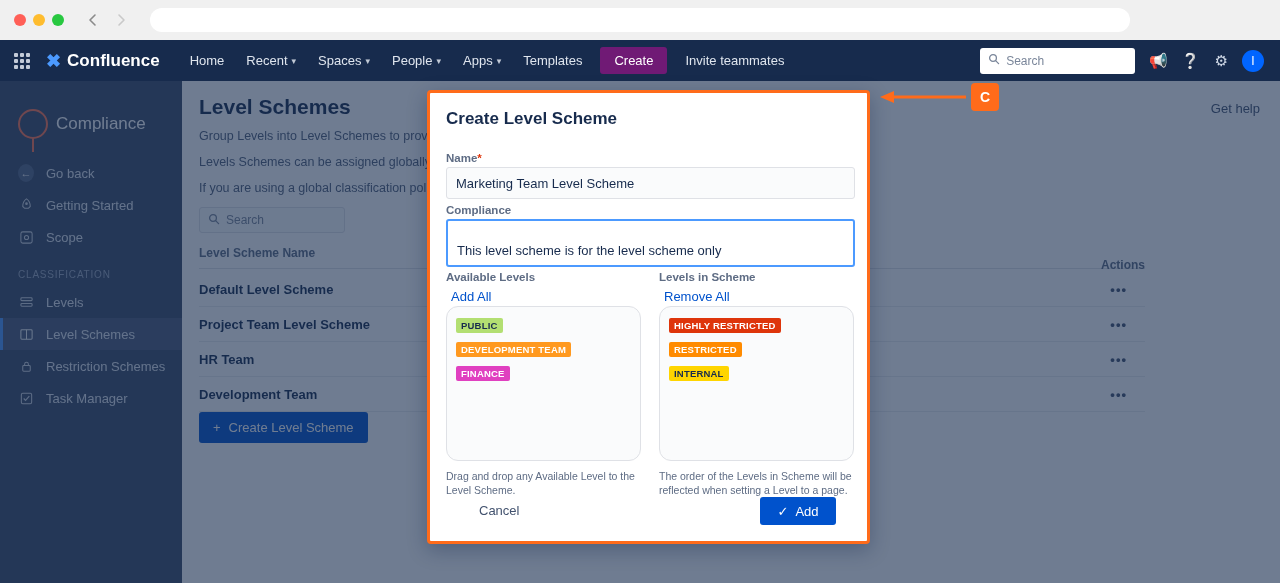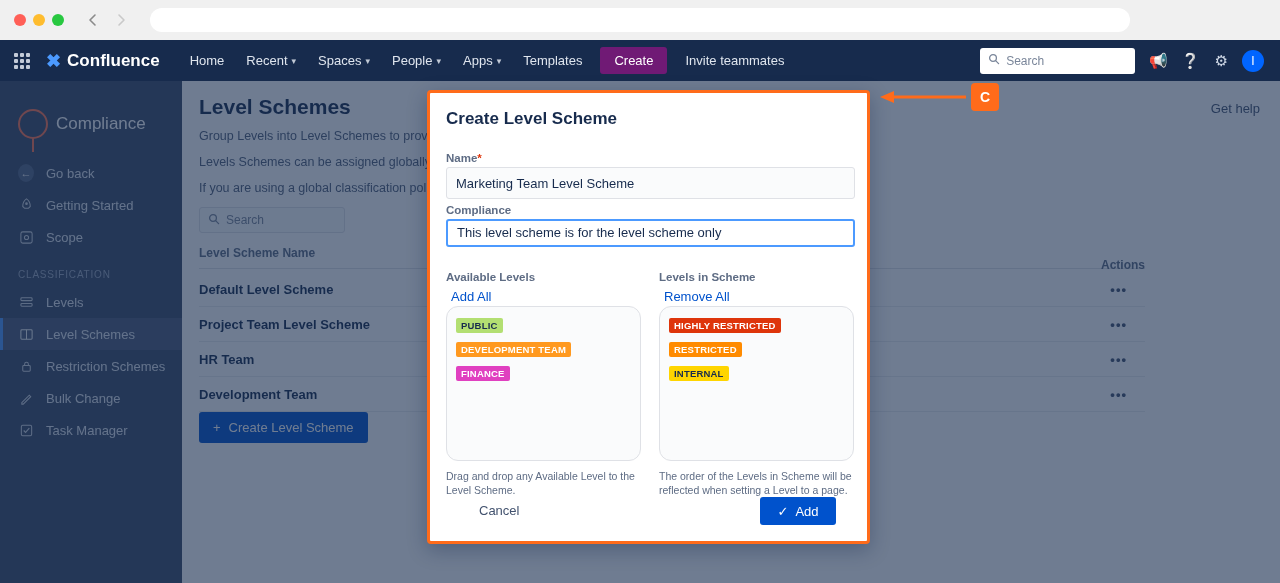--- a/index.html
+++ b/index.html
@@ -184,21 +184,21 @@
   .name-input {
     position: absolute; left: 16px; top: 74px; width: 409px; height: 32px;
     border: 1px solid #dfe1e6; border-radius: 3px; background: #fafbfc;
     display: flex; align-items: center; padding: 0 9px;
     font-size: 13px; color: #172b4d;
   }
   .desc-label { position: absolute; left: 16px; top: 111px; }
   .desc-input {
     position: absolute; left: 16px; top: 126px; width: 409px; height: 28px;
     border: 2px solid #4c9aff; border-radius: 3px; background: #fff;
-    padding: 4px 9px; font-size: 13px; color: #172b4d;
+    padding: 22px 9px; font-size: 13px; color: #172b4d;
   }
   .col-label-left { position: absolute; left: 16px; top: 178px; }
   .col-label-right { position: absolute; left: 229px; top: 178px; }
   .link-btn {
     position: absolute; top: 196px; font-size: 13px; color: #0052cc;
   }
   .add-all { left: 21px; text-align: right; }
   .remove-all { left: 234px; }
   .lvl-box {
     position: absolute; top: 213px; width: 195px; height: 155px;
@@ -379,28 +379,20 @@
             <rect x="4" y="7" width="8" height="6" rx="1" fill="none" stroke="#dfe5ee" stroke-width="1.1"></rect>
             <path d="M6 7V5.5a2 2 0 0 1 4 0V7" fill="none" stroke="#dfe5ee" stroke-width="1.1"></path>
           </svg>
       </span>
       <span>Restriction Schemes</span>
     </div>
 
     <div class="side-item">
       <span class="ic">
         <svg width="15" height="15" viewBox="0 0 16 16">
-            <path d="M3 12.5 11 4.5l1.5 1.5-8 8H3z" fill="none" stroke="#dfe5ee" stroke-width="1.1"></path>
-          </svg>
-      </span>
-      <span>Bulk Change</span>
-    </div>
-    <div class="side-item">
-      <span class="ic">
-        <svg width="15" height="15" viewBox="0 0 16 16">
             <rect x="2.5" y="2.5" width="11" height="11" rx="1.5" fill="none" stroke="#dfe5ee" stroke-width="1.1"></rect>
             <polyline points="5,8 7,10 11,5.5" fill="none" stroke="#dfe5ee" stroke-width="1.2"></polyline>
           </svg>
       </span>
       <span>Task Manager</span>
     </div>
   </div>
 
   <div class="main">
     <div class="page-title">Level Schemes</div>

